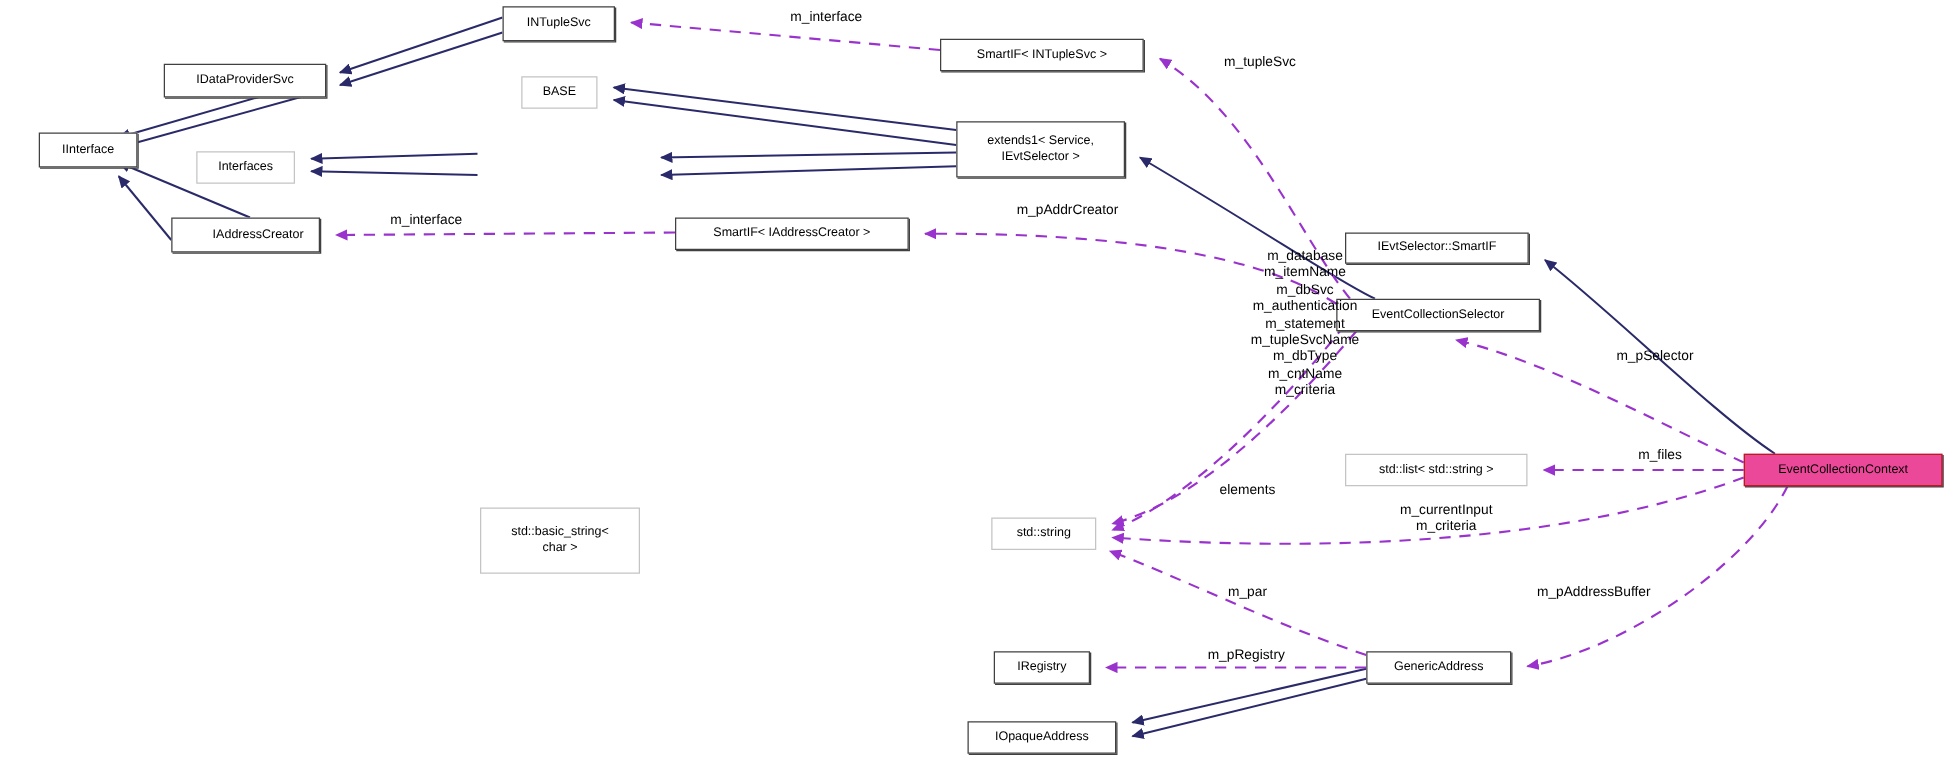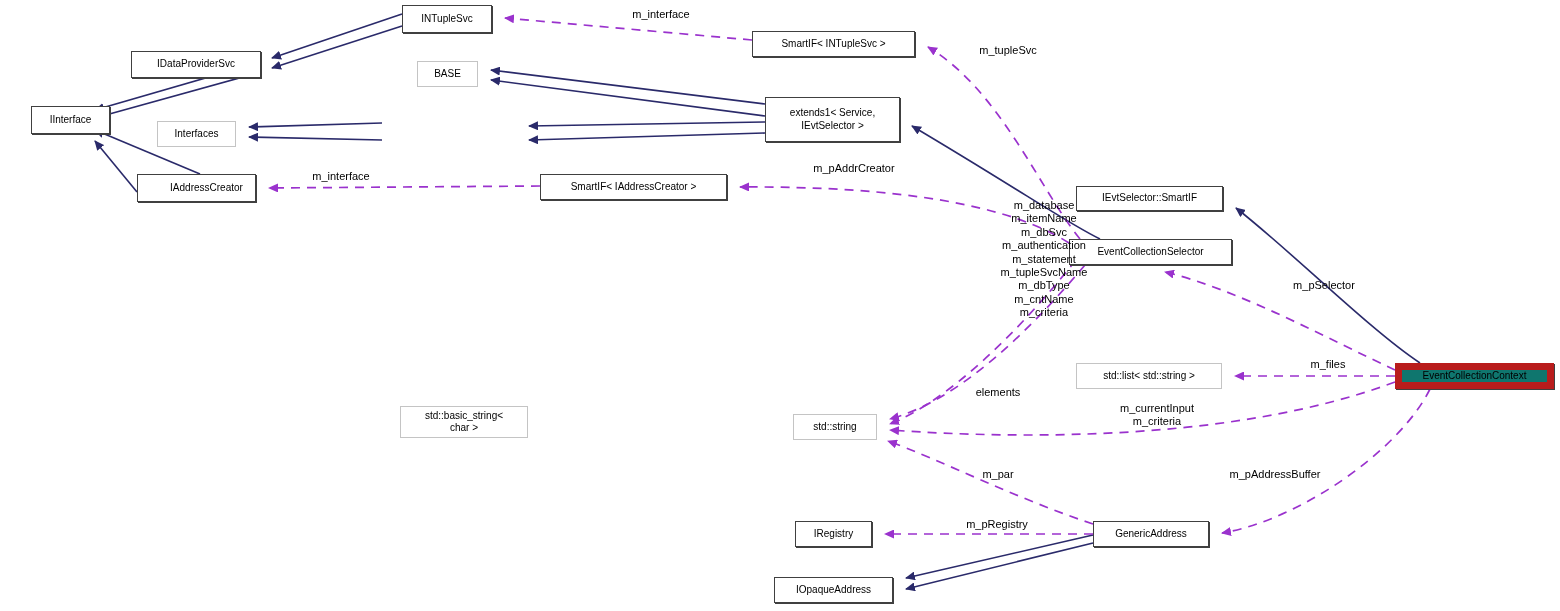--- a/index.html
+++ b/index.html
@@ -4,21 +4,21 @@
 <style>
   html,body{margin:0;padding:0;background:#ffffff;}
   #canvas{position:relative;width:1560px;height:611px;background:#ffffff;
           font-family:"Liberation Sans","DejaVu Sans",sans-serif;overflow:hidden;}
   svg.edges{position:absolute;left:0;top:0;width:1560px;height:611px;pointer-events:none;}
   .node{position:absolute;box-sizing:border-box;display:flex;align-items:center;
         justify-content:center;text-align:center;background:#ffffff;
         font-size:10px;color:#000000;line-height:1.22;white-space:pre-line;}
   .node.solid{border:1px solid #404040;box-shadow:1px 1px 0 0 #404040;}
   .node.faint{border:1px solid #c4c4c4;}
-  .node.current{background:#0f766e;border:7px solid #b91c1c;box-shadow:1px 1px 0 0 #404040;}
+  .node.current{background:#ec4899;border:1px solid #b91c1c;box-shadow:1px 1px 0 0 #404040;}
   .elabel{position:absolute;font-size:11px;color:#000000;white-space:pre-line;
           text-align:center;line-height:1.22;}
 </style>
 </head>
 <body>
 
 <div id="canvas">
 
   <svg class="edges" viewBox="0 0 1560 611" xmlns="http://www.w3.org/2000/svg">
     <defs>
@@ -91,21 +91,21 @@
   <div class="node solid" style="left:137px;top:174px;width:119px;height:28px;padding-left:20px;">IAddressCreator</div>
   <div class="node faint" style="left:417px;top:61px;width:61px;height:26px;">BASE</div>
   <div class="node solid" style="left:752px;top:31px;width:163px;height:26px;">SmartIF&lt; INTupleSvc &gt;</div>
   <div class="node solid" style="left:765px;top:97px;width:135px;height:45px;">extends1&lt; Service,
 IEvtSelector &gt;</div>
   <div class="node solid" style="left:540px;top:174px;width:187px;height:26px;">SmartIF&lt; IAddressCreator &gt;</div>
   <div class="node solid" style="left:1076px;top:186px;width:147px;height:25px;">IEvtSelector::SmartIF</div>
   <div class="node solid" style="left:1069px;top:239px;width:163px;height:26px;">EventCollectionSelector</div>
   <div class="node faint" style="left:1076px;top:363px;width:146px;height:26px;">std::list&lt; std::string &gt;</div>
   <div class="node current" style="left:1395px;top:363px;width:159px;height:26px;">EventCollectionContext</div>
-  <div class="node faint" style="left:384px;top:406px;width:128px;height:32px;margin-left:16px;">std::basic_string&lt;
+  <div class="node faint" style="left:384px;top:406px;width:128px;height:53px;">std::basic_string&lt;
 char &gt;</div>
   <div class="node faint" style="left:793px;top:414px;width:84px;height:26px;">std::string</div>
   <div class="node solid" style="left:795px;top:521px;width:77px;height:26px;">IRegistry</div>
   <div class="node solid" style="left:1093px;top:521px;width:116px;height:26px;">GenericAddress</div>
   <div class="node solid" style="left:774px;top:577px;width:119px;height:26px;">IOpaqueAddress</div>
 
   <div class="elabel" style="left:601px;top:8px;width:120px;">m_interface</div>
   <div class="elabel" style="left:953px;top:44px;width:110px;">m_tupleSvc</div>
   <div class="elabel" style="left:281px;top:170px;width:120px;">m_interface</div>
   <div class="elabel" style="left:784px;top:162px;width:140px;">m_pAddrCreator</div>

